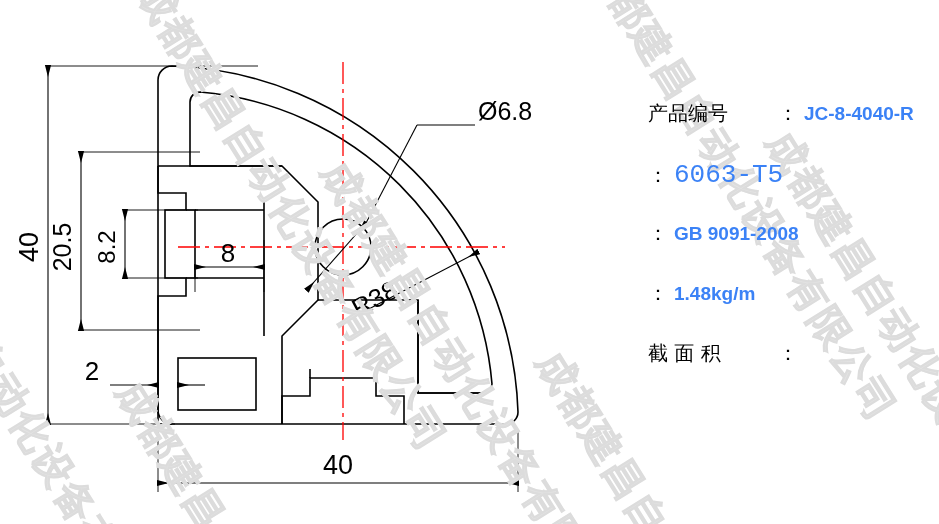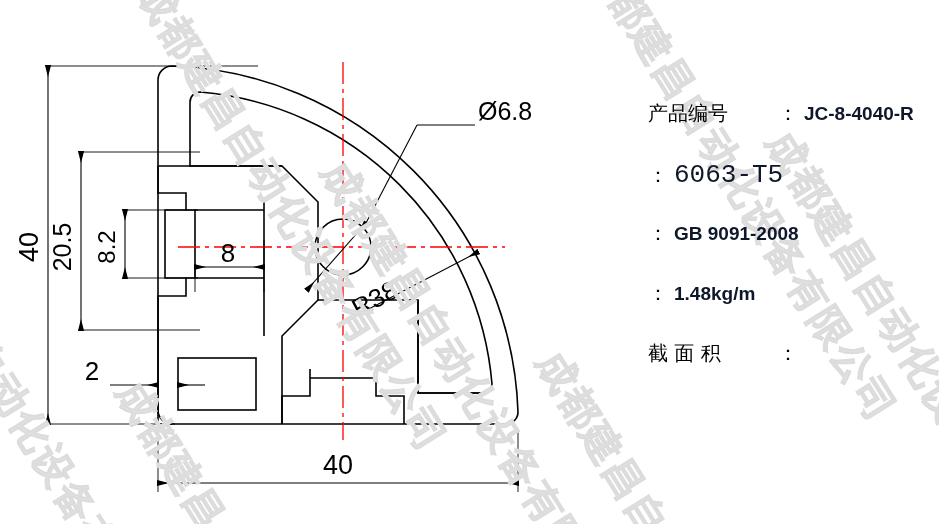--- a/index.html
+++ b/index.html
@@ -57,21 +57,21 @@
   }
   .spec-colon{
     font-family:"DejaVu Sans", sans-serif;
     font-size:20px;
     padding-right:6px;
   }
   .spec-value{
     font-family:"Liberation Sans", sans-serif;
     font-size:19px;
     font-weight:700;
-    color:#0f172a;
+    color:#3b82f6;
     white-space:nowrap;
   }
   .spec-value.serif{
     font-family:Liberation Mono, monospace;
     font-weight:400;
     font-size:26px;
   }
   .sup{font-size:13px;vertical-align:super;}
 
   

